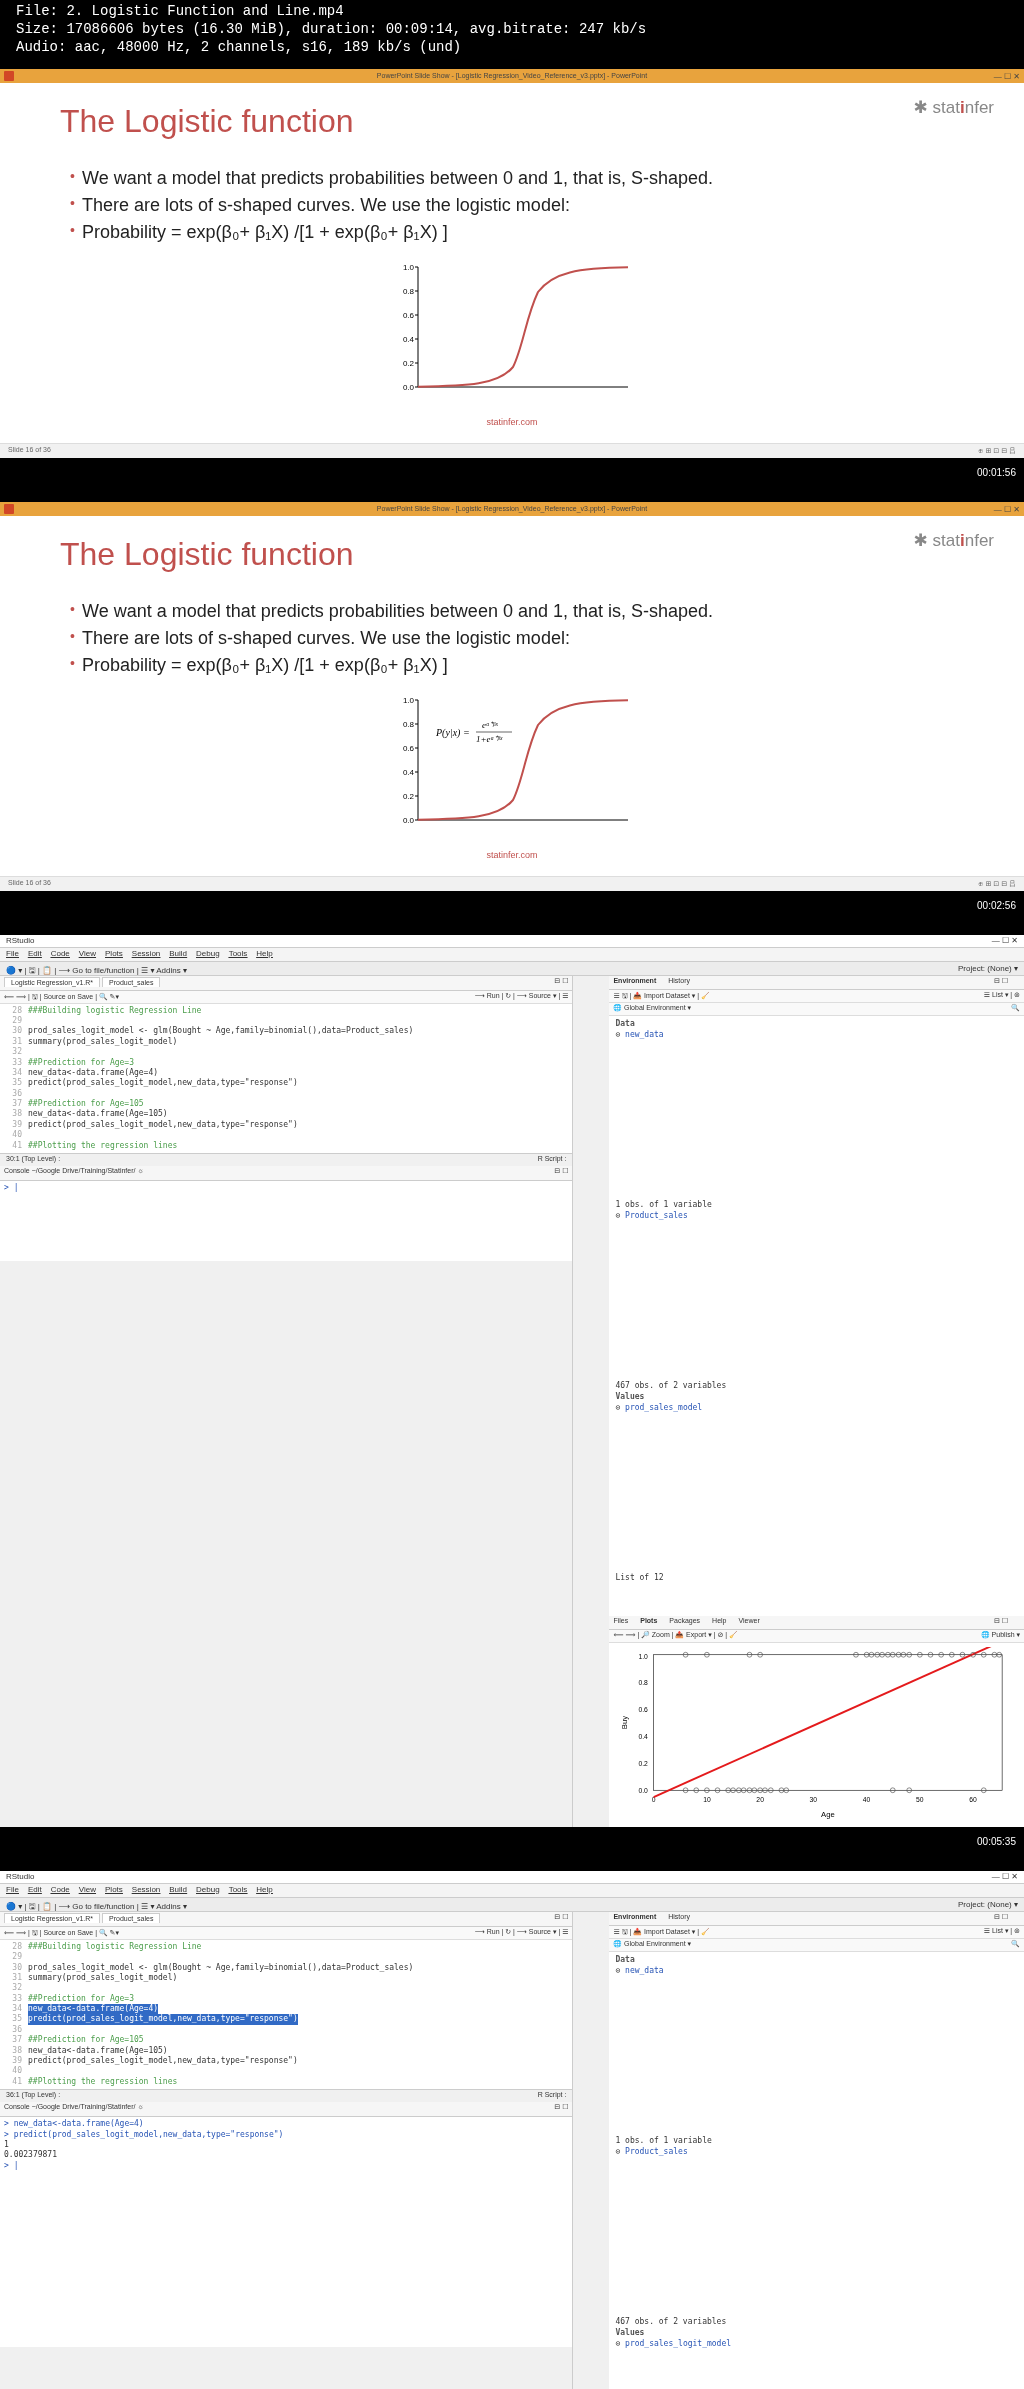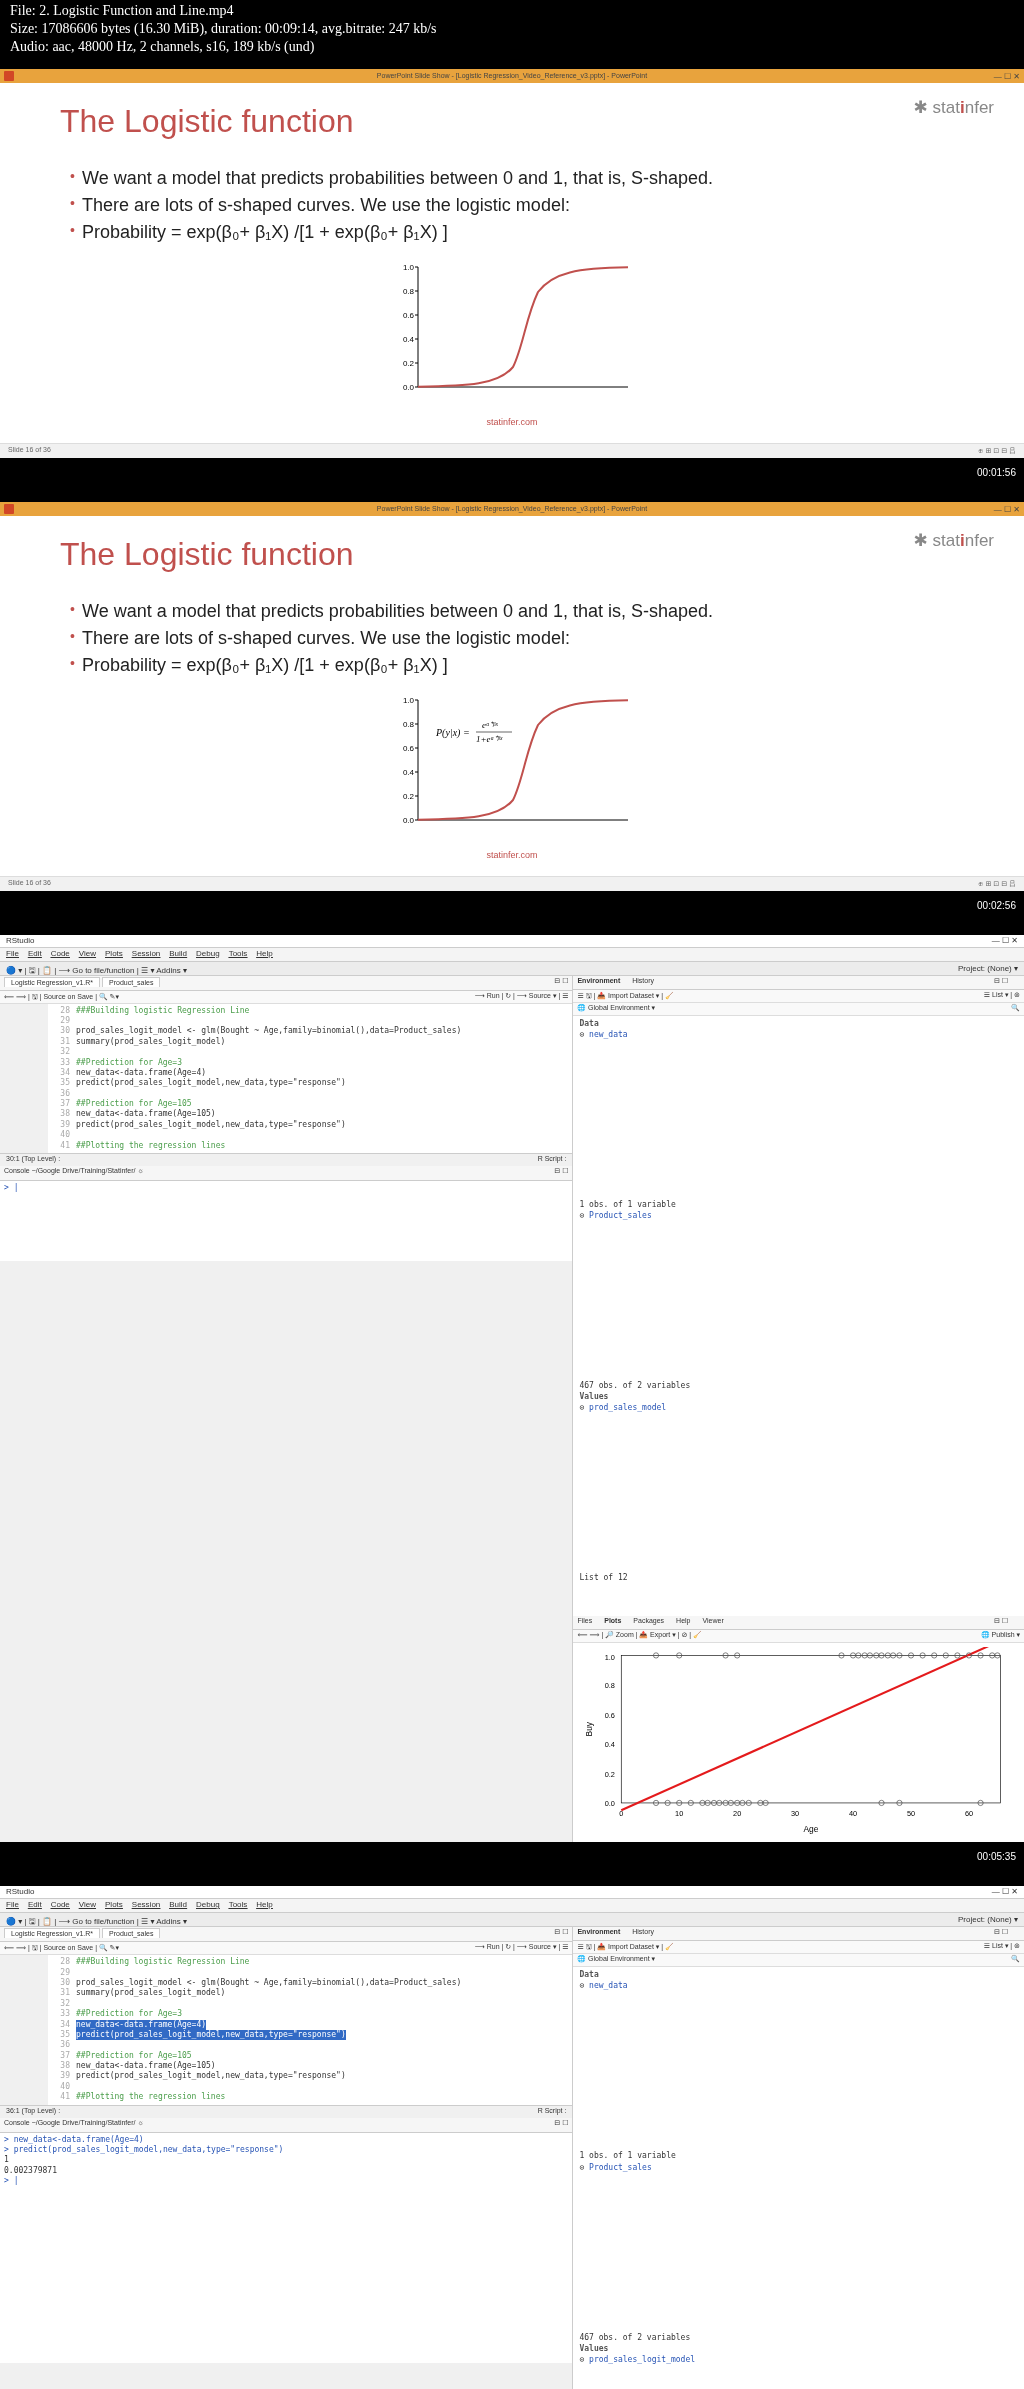--- a/index.html
+++ b/index.html
@@ -1,20 +1,20 @@
 <!DOCTYPE html>
 <html><head>
 <meta charset="utf-8">
 <style>
   * { margin: 0; padding: 0; box-sizing: border-box; }
   body { background: #000; font-family: Arial, sans-serif; width: 1024px; }
   
   .header-info {
-    background: #000; color: #fff; font-family: Liberation Serif, serif;
-    font-size: 14px; padding: 2px 10px; line-height: 1.3;
+    background: #000; color: #fff; font-family: Liberation Mono, monospace;
+    font-size: 14px; padding: 2px 16px; line-height: 1.3;
   }
   
   .frame-wrap { background: #000; padding: 0; }
   
   .ppt-window {
     background: #fff; margin: 0 auto; width: 100%; position: relative;
   }
   .ppt-titlebar {
     background: #e8a33d; height: 14px; font-size: 7px; text-align: center;
     line-height: 14px; color: #444; position: relative;
@@ -44,31 +44,31 @@
   .rstudio { background: #f0f0f0; width: 100%; font-size: 8px; color: #333; }
   .rs-title { background: #fff; height: 13px; border-bottom: 1px solid #ccc;
     padding: 1px 6px; display: flex; justify-content: space-between; }
   .rs-menu { background: #f4f4f4; height: 14px; padding: 1px 6px; font-size: 8px;
     border-bottom: 1px solid #ccc; }
   .rs-menu span { margin-right: 9px; text-decoration: underline; }
   .rs-toolbar { background: #ececec; height: 14px; border-bottom: 1px solid #ccc;
     padding: 2px 6px; }
   .rs-body { display: flex; }
   .rs-left { flex: 0 0 56%; border-right: 1px solid #ccc; }
-  .rs-right { flex: 1; }
+  .rs-right { flex: 1; margin-left: 36px; }
   
   .rs-tab-bar { background: #f6f6f6; height: 15px; border-bottom: 1px solid #ccc;
     padding: 1px 4px; display: flex; justify-content: space-between; font-size: 7px; }
   .rs-tab { background: #fff; border: 1px solid #ccc; border-bottom: none;
     padding: 1px 6px; display: inline-block; }
   .rs-subtool { background: #f9f9f9; height: 13px; border-bottom: 1px solid #ddd;
     padding: 1px 4px; font-size: 7px; display: flex; justify-content: space-between; }
   
   .rs-code { background: #fff; font-family: 'Lucida Console', monospace;
-    font-size: 8px; padding: 2px 2px; line-height: 1.3; margin-left: 48px; }
+    font-size: 8px; padding: 2px 2px; line-height: 1.3; }
   .rs-gutter { display: inline-block; width: 20px; text-align: right;
     color: #aaa; margin-right: 6px; }
   .rs-line { white-space: pre; }
   .rs-green { color: #4a9d4a; }
   .rs-highlight { background: #316ac5; color: #fff; display: inline-block; }
   
   .rs-footer-bar { background: #f0f0f0; height: 13px; border-top: 1px solid #ccc;
     font-size: 7px; padding: 1px 6px; display: flex; justify-content: space-between; }
   
   .rs-console { background: #fff; font-family: 'Lucida Console', monospace;

